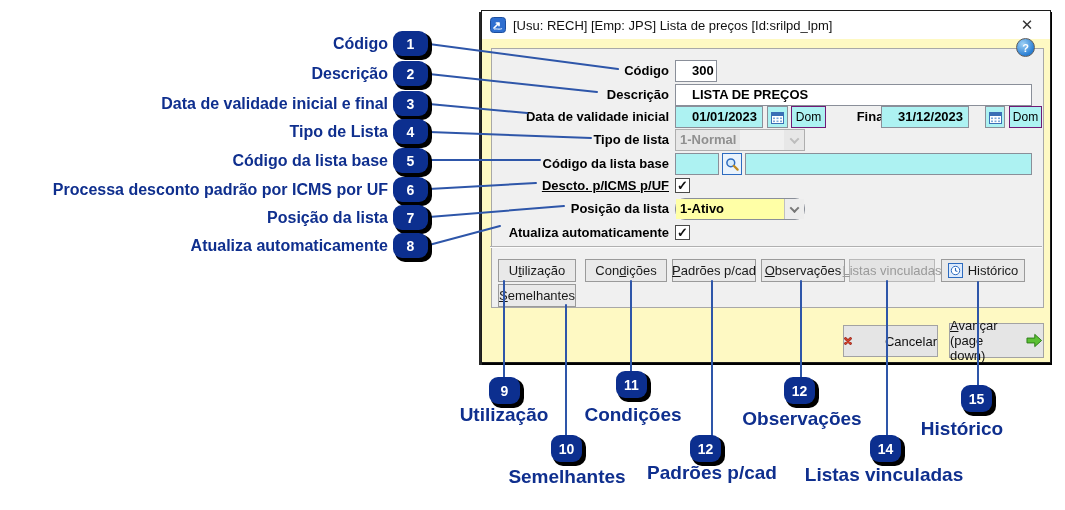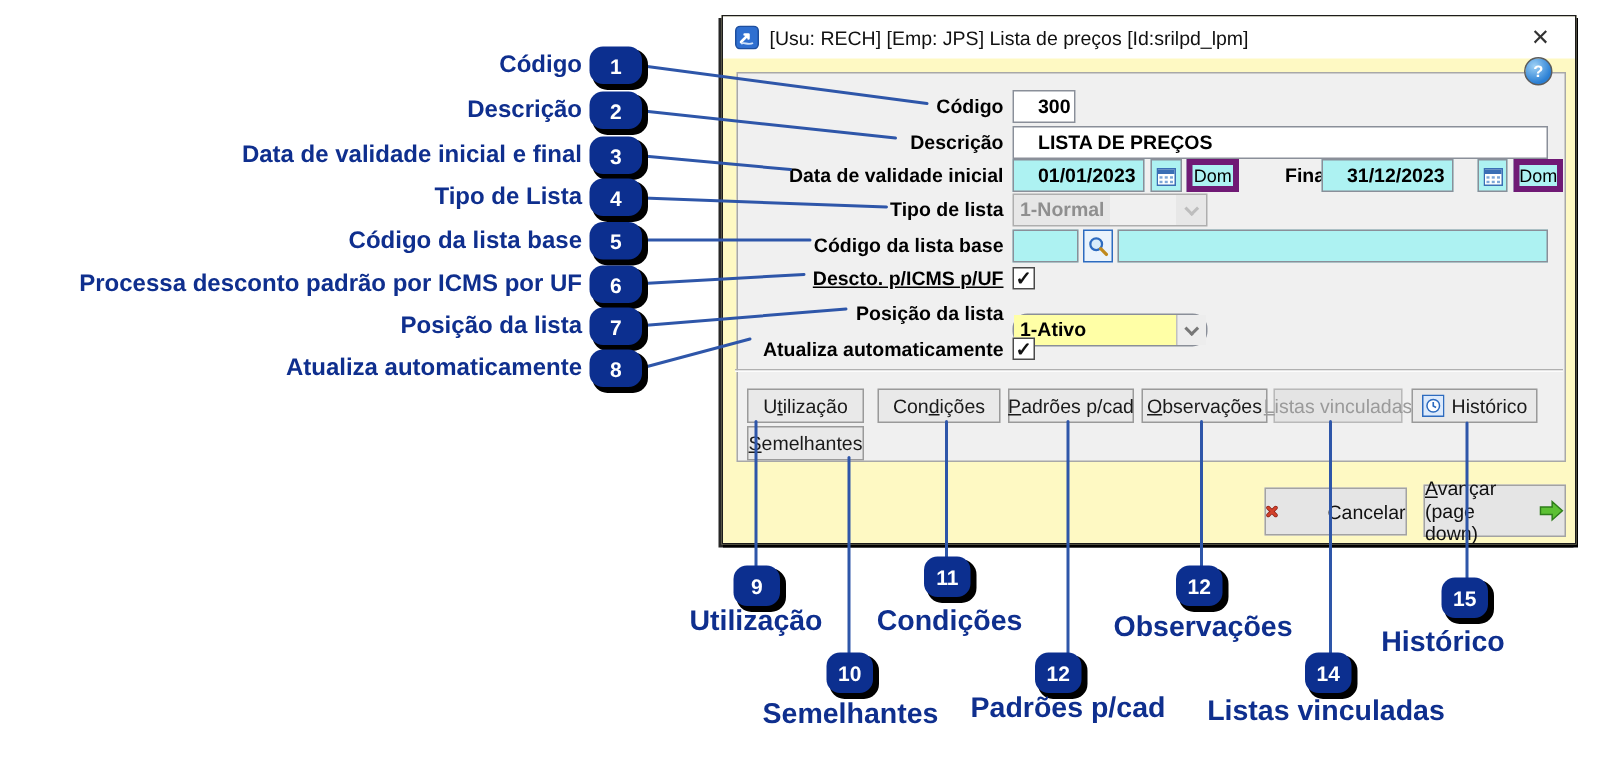--- a/index.html
+++ b/index.html
@@ -44,21 +44,21 @@
   }
 
   .flabel { position:absolute; left:10px; width:177px; text-align:right; font-size:13px; font-weight:bold; color:#000; line-height:22px; white-space:nowrap; }
   .field {
     position:absolute; height:22px; background:#fff; border:1px solid #8a8f99;
     font-size:13px; font-weight:bold; color:#000; line-height:20px; padding:0 16px; white-space:nowrap; overflow:hidden;
   }
   .cyan  { background:#adf2f2; }
   .center{ text-align:center; }
   .calbtn { position:absolute; width:21px; height:22px; background:#adf2f2; border:1px solid #8a8f99; display:flex; align-items:center; justify-content:center; }
-  .dombox { position:absolute; width:35px; height:22px; background:#adf2f2; border:4px solid #701a75; font-size:12px; color:#000; display:flex; align-items:center; justify-content:center; }
+  .dombox { position:absolute; width:35px; height:22px; background:#adf2f2; border:1px solid #701a75; font-size:12px; color:#000; display:flex; align-items:center; justify-content:center; }
   .srchbtn { position:absolute; width:20px; height:22px; background:#eaf3fc; border:1px solid #2d6bbf; display:flex; align-items:center; justify-content:center; }
 
   .combo { position:absolute; height:22px; width:130px; border:1px solid #8a8f99; display:flex; }
   .combo .ctext { flex:1; font-size:13px; font-weight:bold; line-height:20px; padding:0 4px; white-space:nowrap; overflow:hidden; }
   .combo .cbtn { width:20px; background:#ededed; border-left:1px solid #c0c0c0; display:flex; align-items:center; justify-content:center; }
   .chev { width:7px; height:7px; border-right:2px solid #777; border-bottom:2px solid #777; transform:rotate(45deg) translate(-1px,-1px); }
   .combo.disabled { border-color:#aeaeae;gap:44px; }
   .combo.disabled .ctext { background:#e7e7e7; color:#8f8f8f; }
   .combo.disabled .cbtn { background:#e7e7e7; border-left:none; }
   .combo.disabled .chev { border-color:#bdbdbd; }
@@ -158,21 +158,21 @@
         <circle cx="5.8" cy="5.8" r="3.9" fill="#d8ecfa" stroke="#2d6bbf" stroke-width="1.5"></circle>
         <line x1="8.8" y1="8.8" x2="12.6" y2="12.6" stroke="#c08a1e" stroke-width="2.2" stroke-linecap="round"></line>
       </svg>
     </div>
     <div class="field cyan" style="left:263px; top:142px; width:287px;"></div>
 
     <div class="flabel" style="top:164px;text-decoration:underline;">Descto. p/ICMS p/UF</div>
     <div class="checkbox" style="left:193px; top:167px;">✓</div>
 
     <div class="flabel" style="top:187px;">Posição da lista</div>
-    <div class="combo yellow" style="left:193px; top:198px;border-radius:10px;">
+    <div class="combo yellow" style="left:193px; top:187px;border-radius:10px;">
       <span class="ctext">1-Ativo</span>
       <span class="cbtn">
           <span class="chev"></span>
         </span>
     </div>
 
     <div class="flabel" style="top:211px;">Atualiza automaticamente</div>
     <div class="checkbox" style="left:193px; top:214px;">✓</div>
 
     <div class="hsep" style="top:235px;"></div>

